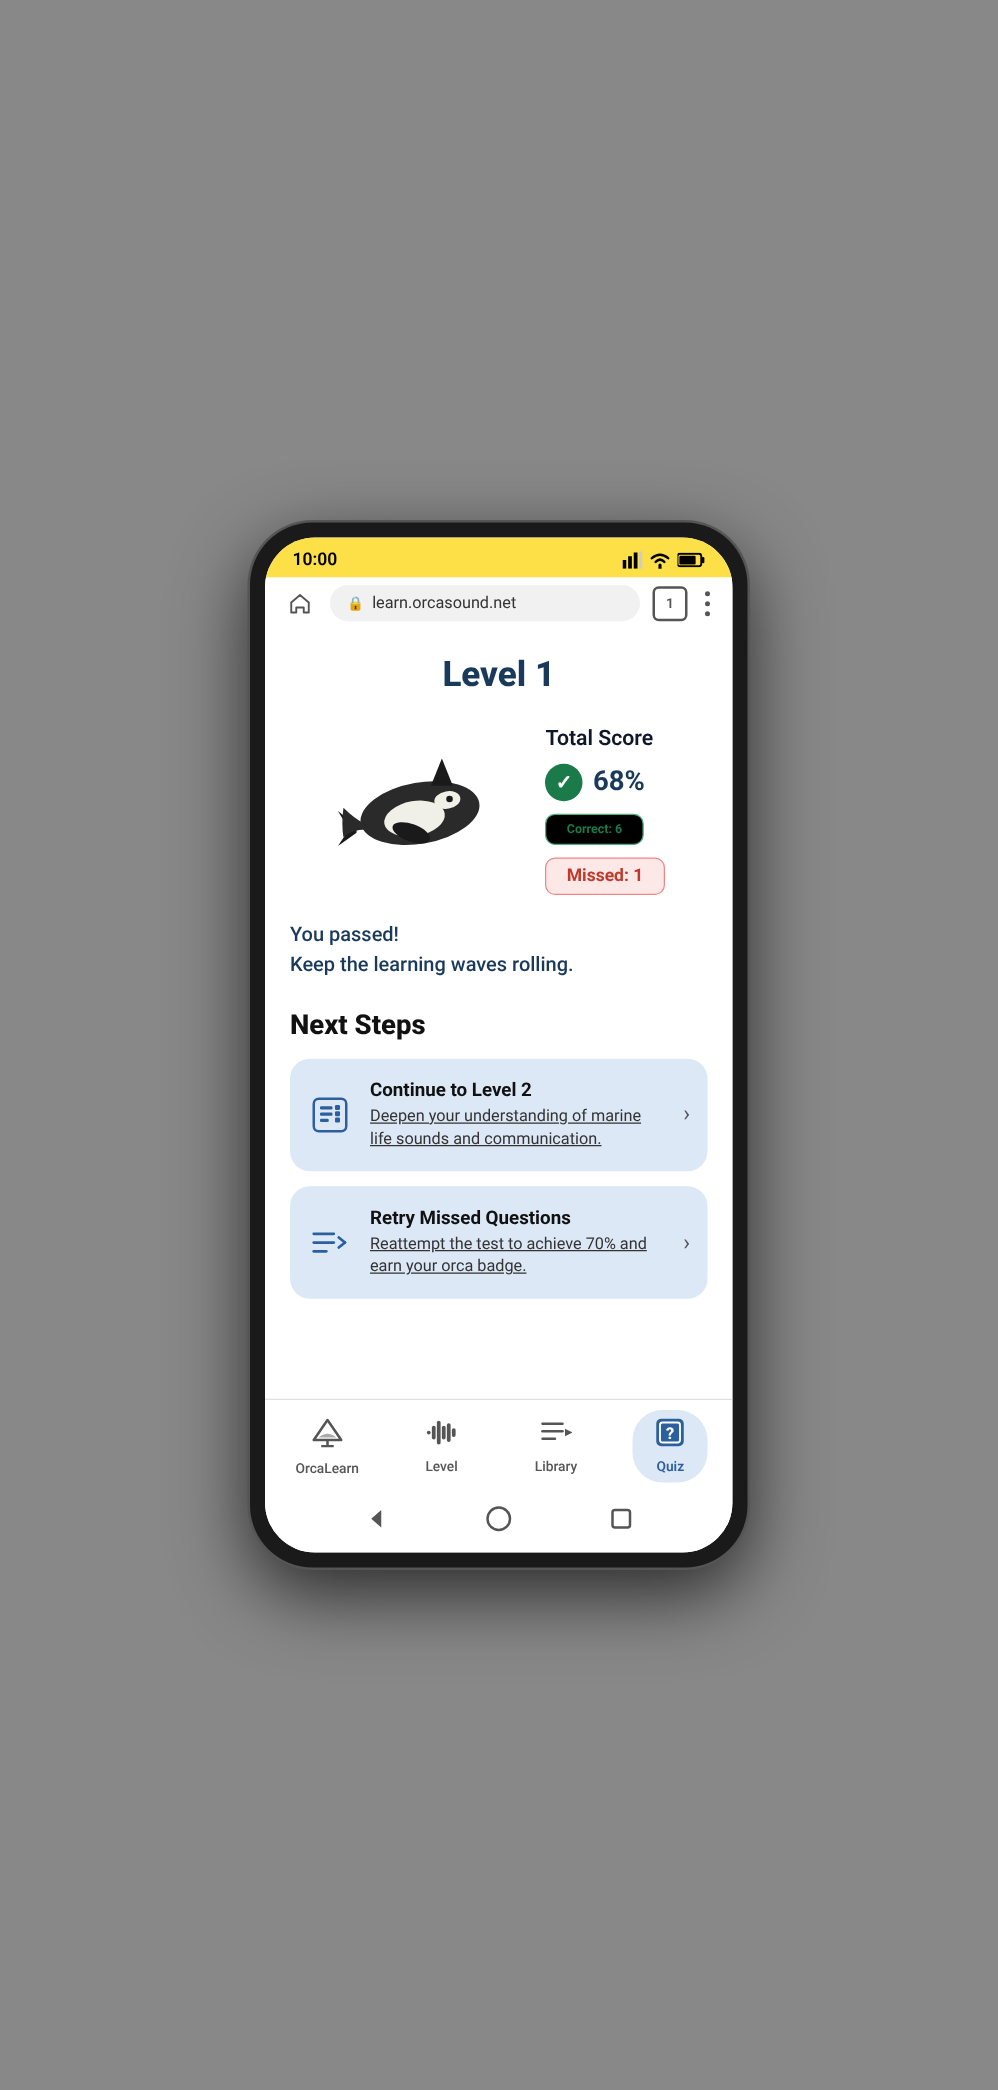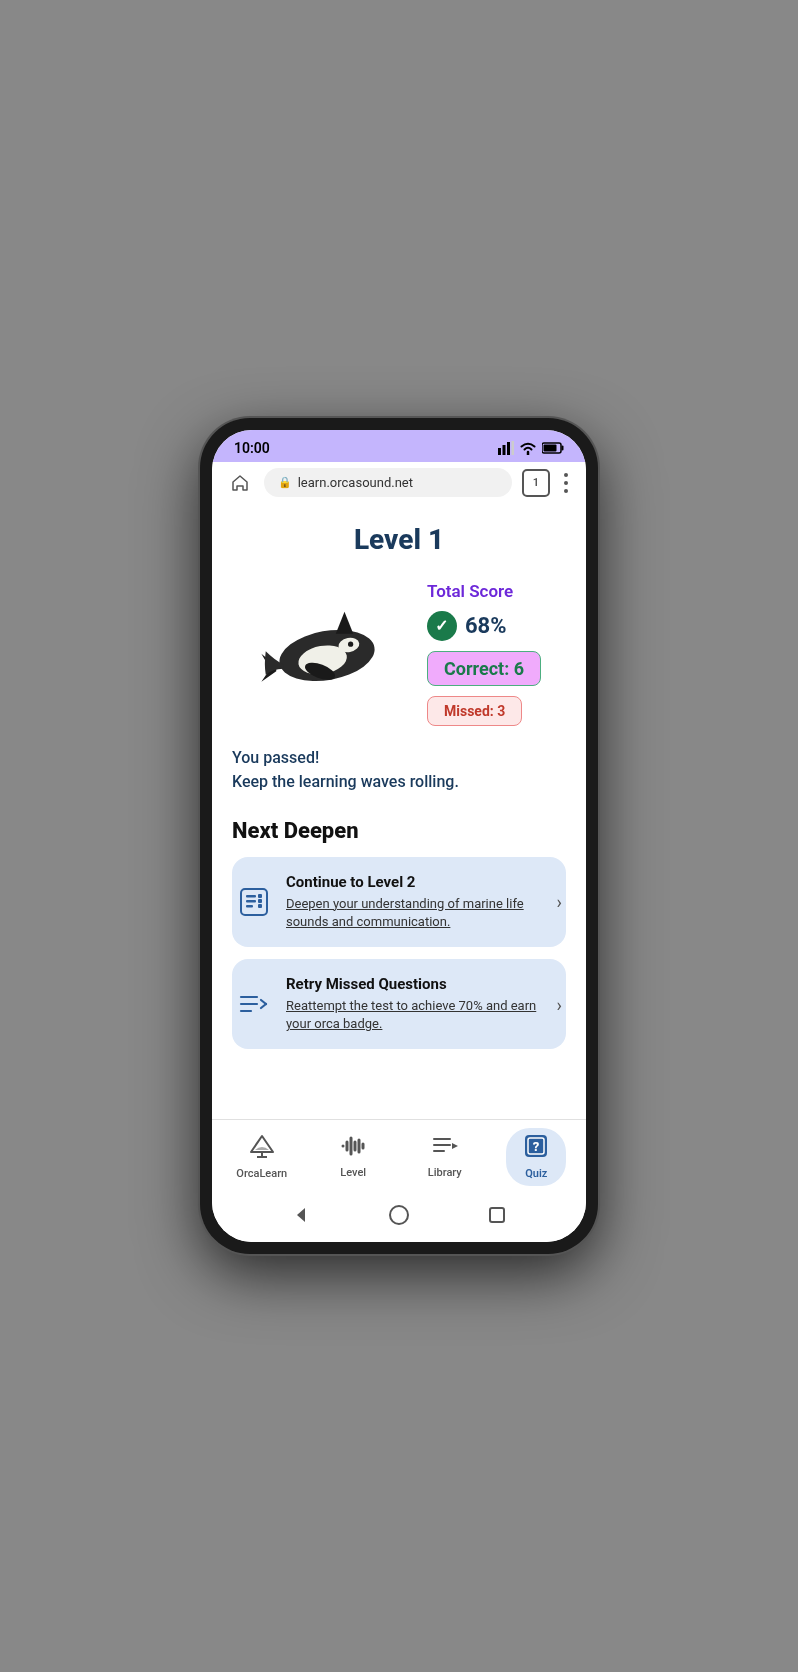--- a/index.html
+++ b/index.html
@@ -32,21 +32,21 @@
       display: flex;
       flex-direction: column;
     }
 
     
     .status-bar {
       display: flex;
       justify-content: space-between;
       align-items: center;
       padding: 10px 22px 6px;
-      background: #c4b5fd;
+      background: #fde047;
       flex-shrink: 0;
     }
 
     .status-time {
       font-size: 14px;
       font-weight: 600;
       color: #000;
     }
 
     .status-icons {
@@ -158,21 +158,21 @@
     .score-info {
       display: flex;
       flex-direction: column;
       align-items: flex-start;
       gap: 10px;
     }
 
     .score-label {
       font-size: 17px;
       font-weight: 600;
-      color: #6d28d9;
+      color: #0f172a;
     }
 
     .score-percent {
       display: flex;
       align-items: center;
       gap: 8px;
       font-size: 22px;
       font-weight: 700;
       color: #1a3a5c;
     }
@@ -183,25 +183,25 @@
       background: #1a7a4a;
       border-radius: 50%;
       display: flex;
       align-items: center;
       justify-content: center;
       color: #fff;
       font-size: 16px;
     }
 
     .correct-badge {
-      background: #f0abfc;
+      background: #000000;
       border: 1.5px solid #4caf80;
       border-radius: 8px;
       padding: 6px 16px;
-      font-size: 18px;
+      font-size: 10px;
       font-weight: 700;
       color: #1a7a4a;
     }
 
     .missed-badge {
       background: #fde8e8;
       border: 1.5px solid #e88;
       border-radius: 8px;
       padding: 6px 16px;
       font-size: 14px;
@@ -222,21 +222,21 @@
     .next-steps-title {
       font-size: 22px;
       font-weight: 800;
       color: #111;
       margin-bottom: 14px;
     }
 
     .step-card {
       background: #dde8f7;
       border-radius: 16px;
-      padding: 16px 4px;
+      padding: 16px 14px;
       display: flex;
       align-items: center;
       gap: 14px;
       margin-bottom: 12px;
       cursor: pointer;
     }
 
     .step-icon {
       width: 36px;
       height: 36px;
@@ -421,31 +421,31 @@
           </svg>
         </div>
 
         <div class="score-info">
           <span class="score-label">Total Score</span>
           <div class="score-percent">
             <div class="check-circle">✓</div>
             <span>68%</span>
           </div>
           <div class="correct-badge">Correct: 6</div>
-          <div class="missed-badge">Missed: 3</div>
+          <div class="missed-badge">Missed: 1</div>
         </div>
       </div>
 
       <div class="pass-message">
         <span>You passed!</span><br>
         <span>Keep the learning waves rolling.</span>
       </div>
 
       <div>
-        <div class="next-steps-title">Next Deepen</div>
+        <div class="next-steps-title">Next Steps</div>
 
         <div class="step-card">
           <div class="step-icon">
             <svg width="30" height="30" viewBox="0 0 30 30">
               <rect x="2" y="2" width="26" height="26" rx="4" stroke="#2c5f9e" stroke-width="2" fill="none"></rect>
               <rect x="7" y="8" width="10" height="2.5" rx="1" fill="#2c5f9e"></rect>
               <rect x="7" y="13" width="10" height="2.5" rx="1" fill="#2c5f9e"></rect>
               <rect x="7" y="18" width="7" height="2.5" rx="1" fill="#2c5f9e"></rect>
               <rect x="19" y="7" width="4" height="4" rx="1" fill="#2c5f9e"></rect>
               <rect x="19" y="12" width="4" height="4" rx="1" fill="#2c5f9e"></rect>

